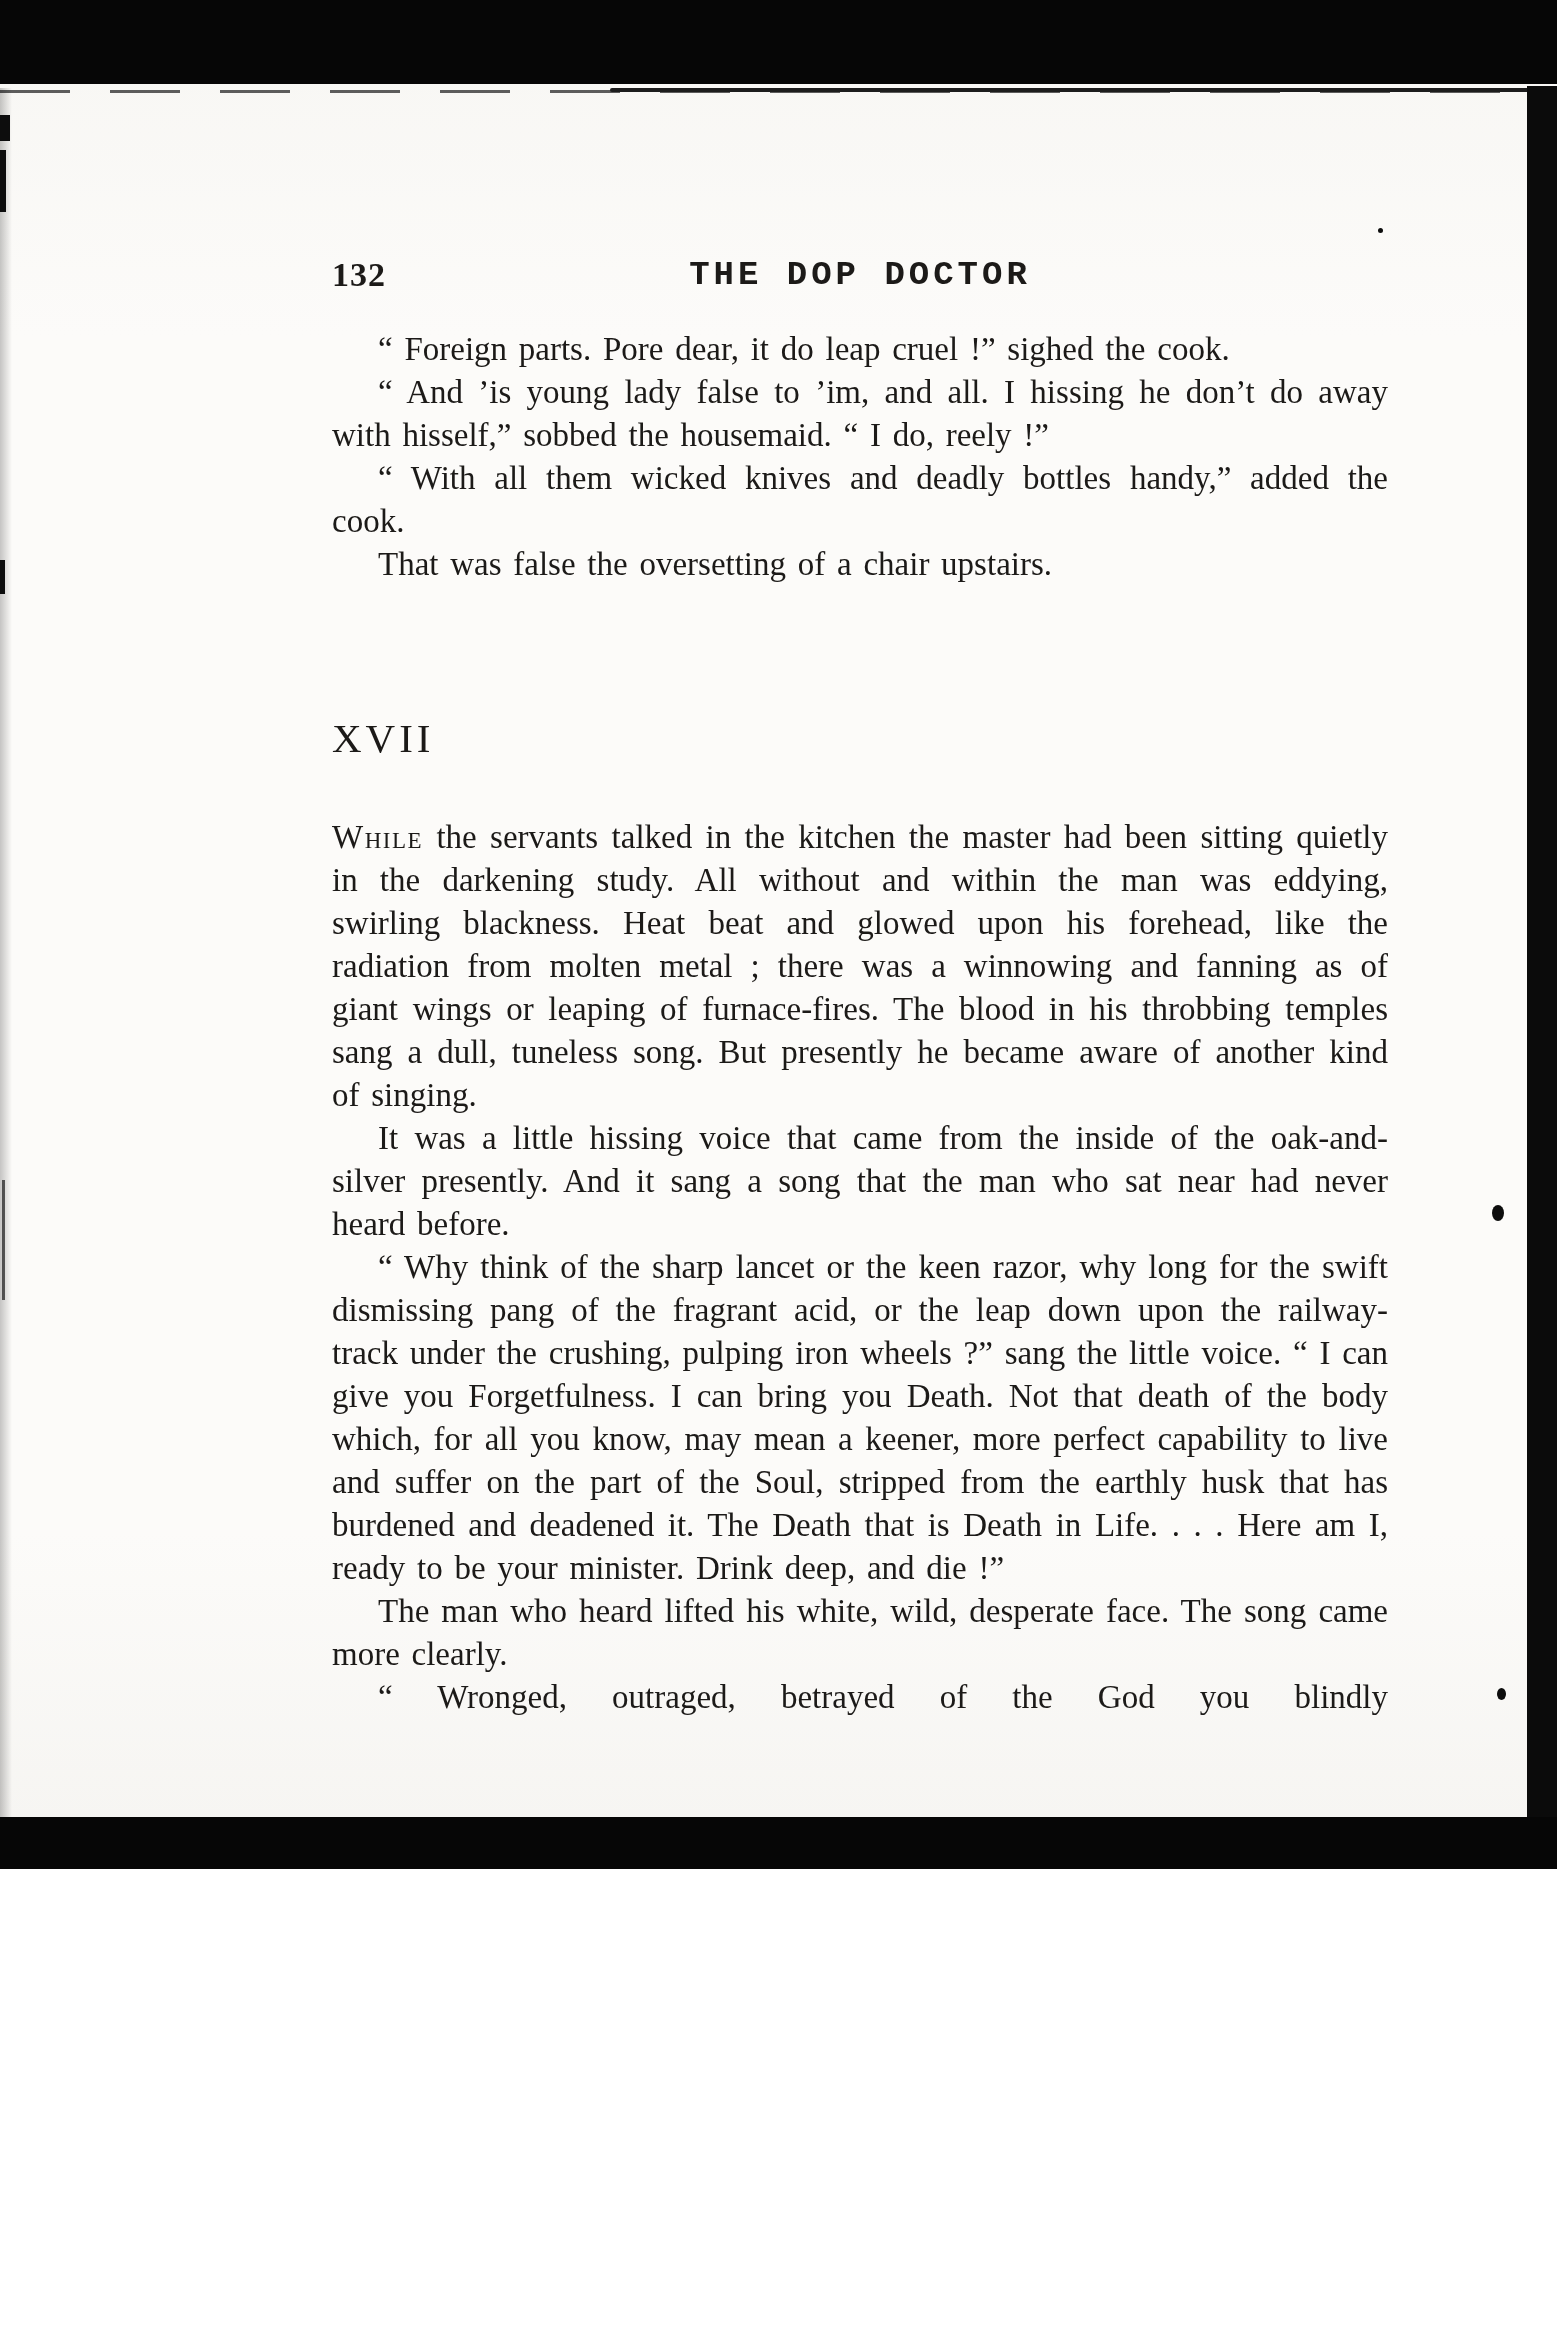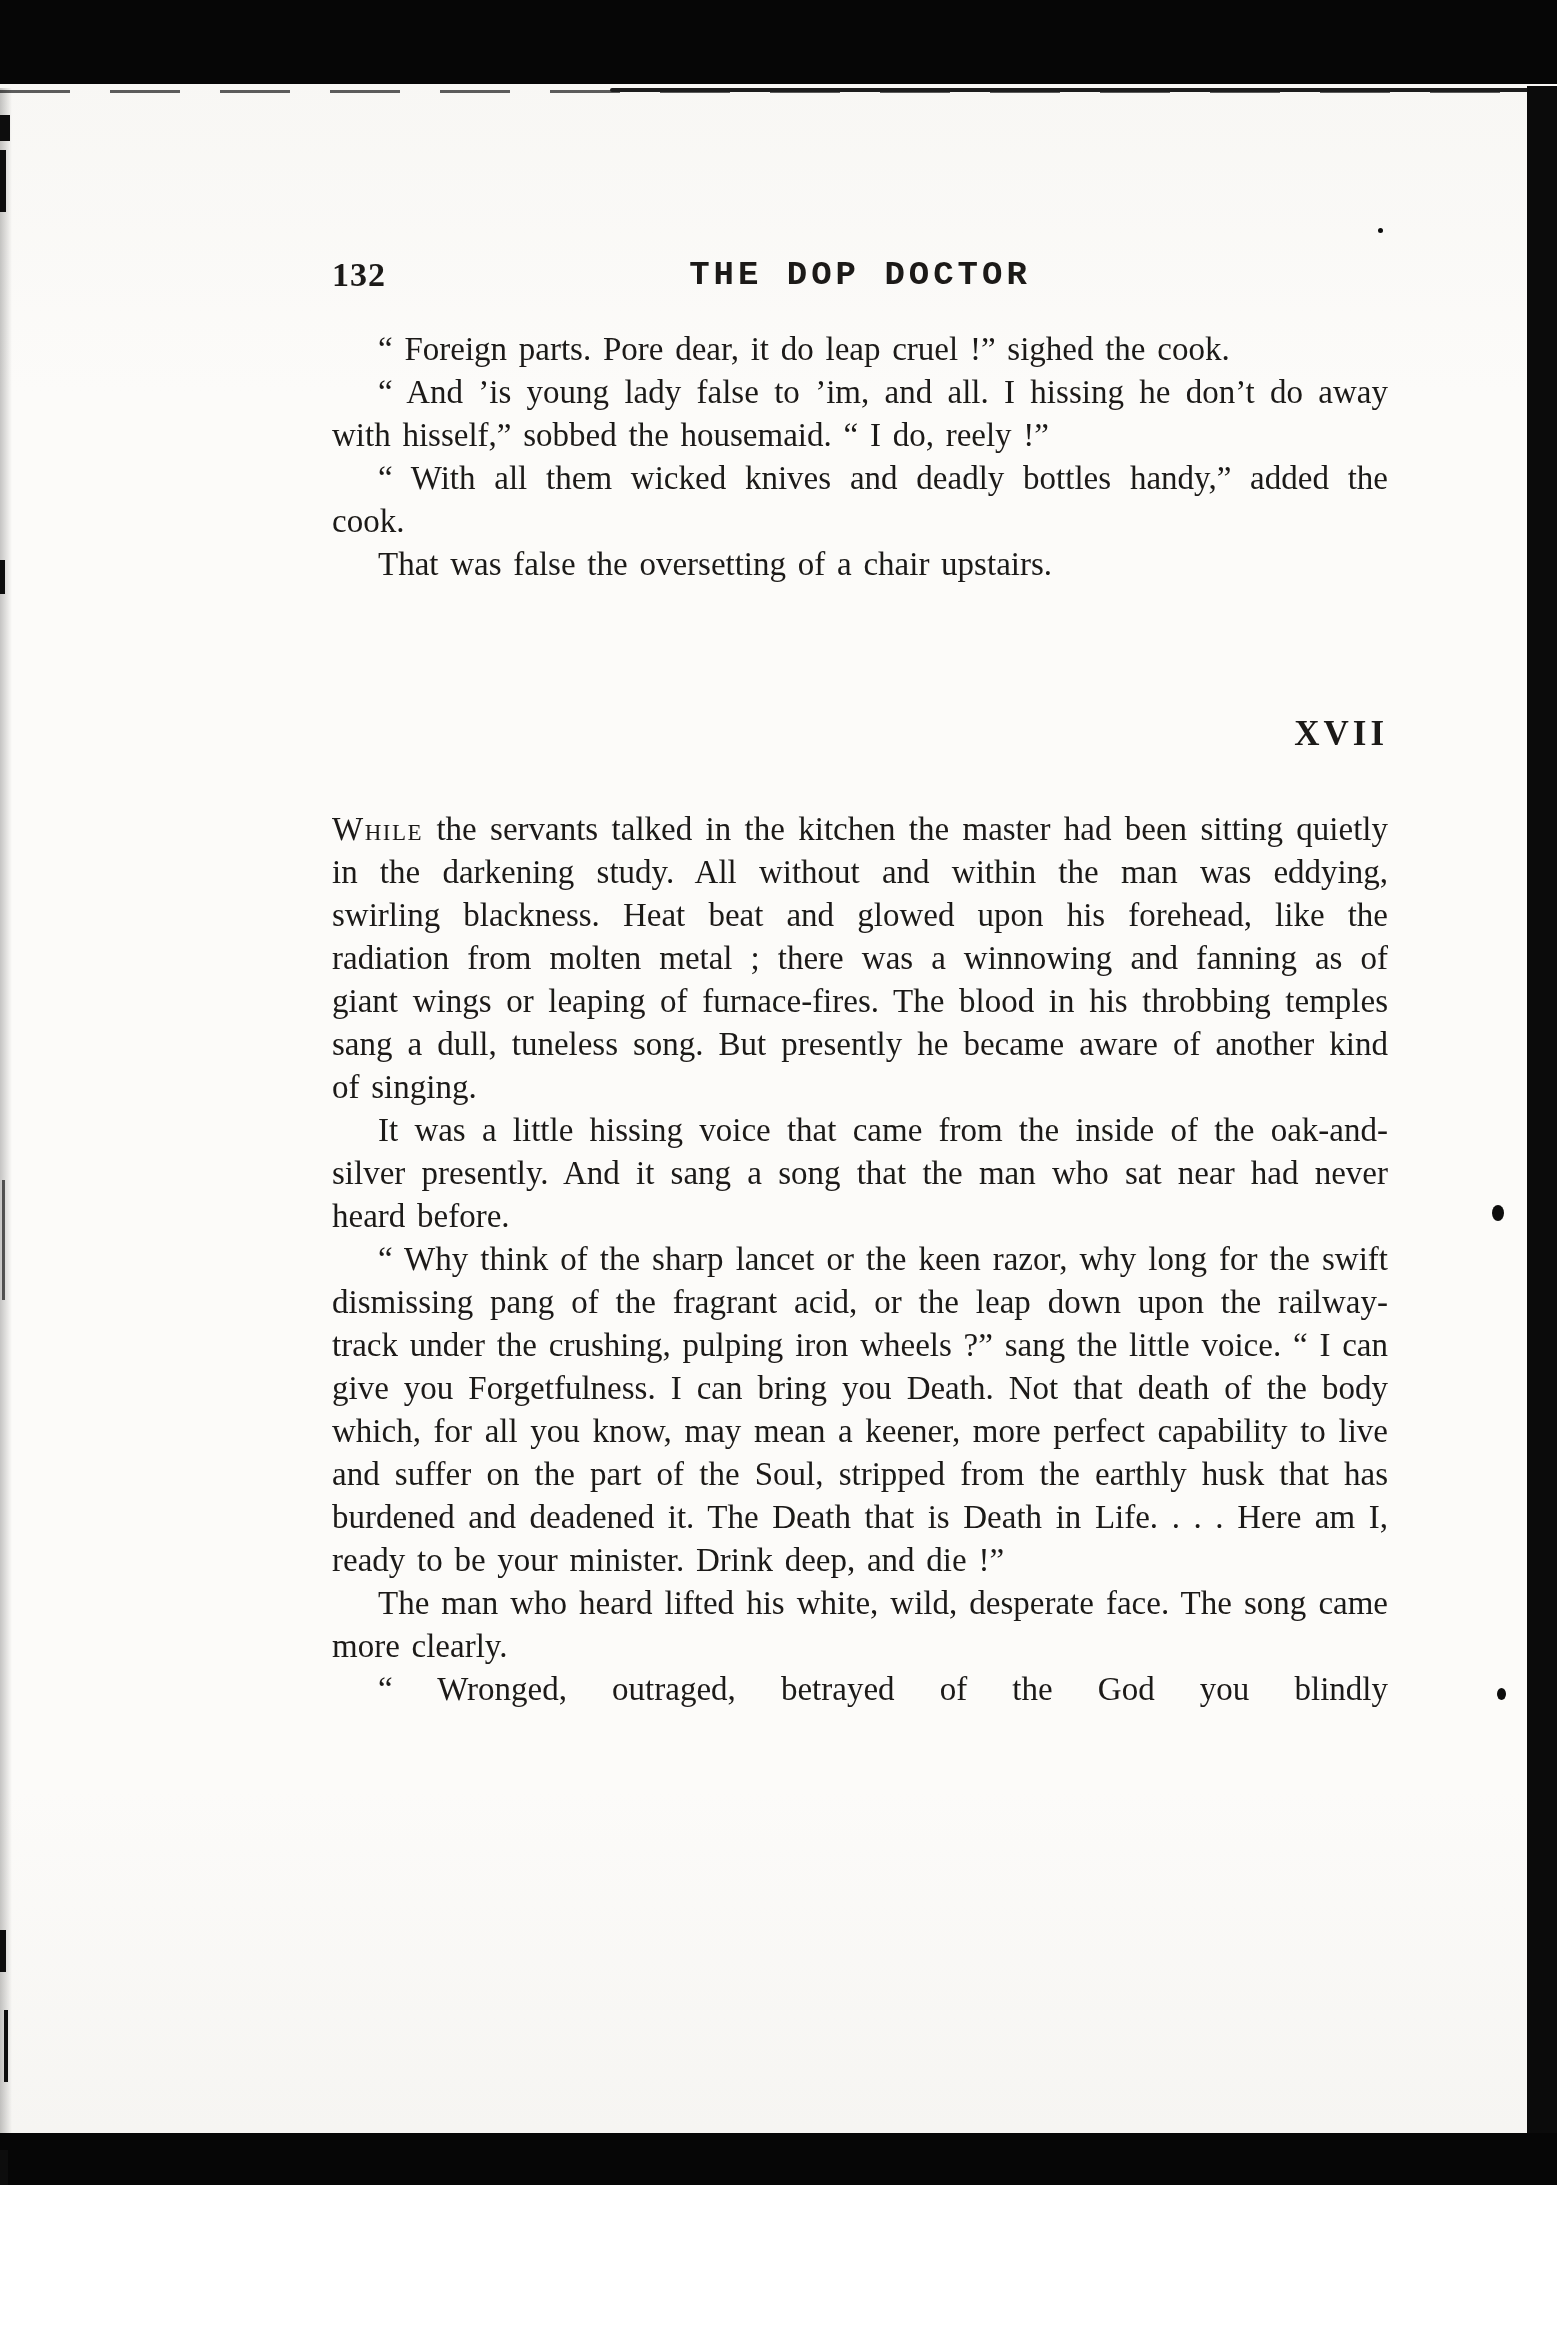--- a/index.html
+++ b/index.html
@@ -5,21 +5,21 @@
   * { box-sizing: border-box; }
   html, body { margin: 0; padding: 0; }
   body {
     width: 1557px; height: 2343px;
     overflow: hidden;
     background: #ffffff;
     font-family: "Liberation Serif", "DejaVu Serif", serif;
   }
   .scan {
     position: relative;
-    width: 1557px; height: 2185px;
+    width: 1557px; height: 1869px;
     background: linear-gradient(180deg, #f7f6f3 0%, #fcfbf9 18%, #fcfbf9 82%, #f5f4f1 100%);
     color: #1c1a18;
     overflow: hidden;
   }
 
   
   .edge-top {
     position: absolute; top: 0; left: 0; right: 0; height: 84px;
     background: #060606;
   }
@@ -70,23 +70,23 @@
   .body p {
     margin: 0;
     font-size: 33px;
     line-height: 43px;
     text-align: justify;
     text-indent: 46px;
     word-spacing: 3.5px;
   }
   .chapter-heading {
     margin: 128px 0 54px 0;
-    text-align: right;
-    font-size: 35px;
-    font-weight: bold;
+    text-align: left;
+    font-size: 41px;
+    font-weight: normal;
     letter-spacing: 4px;
   }
   p.chapter-open { text-indent: 0; }
   .opening-word { font-variant: small-caps; letter-spacing: 1.5px; font-family: Liberation Serif, serif; }
   p.continued { text-align-last: justify; }
 </style>
 </head>
 <body>
 
 <div class="scan">

